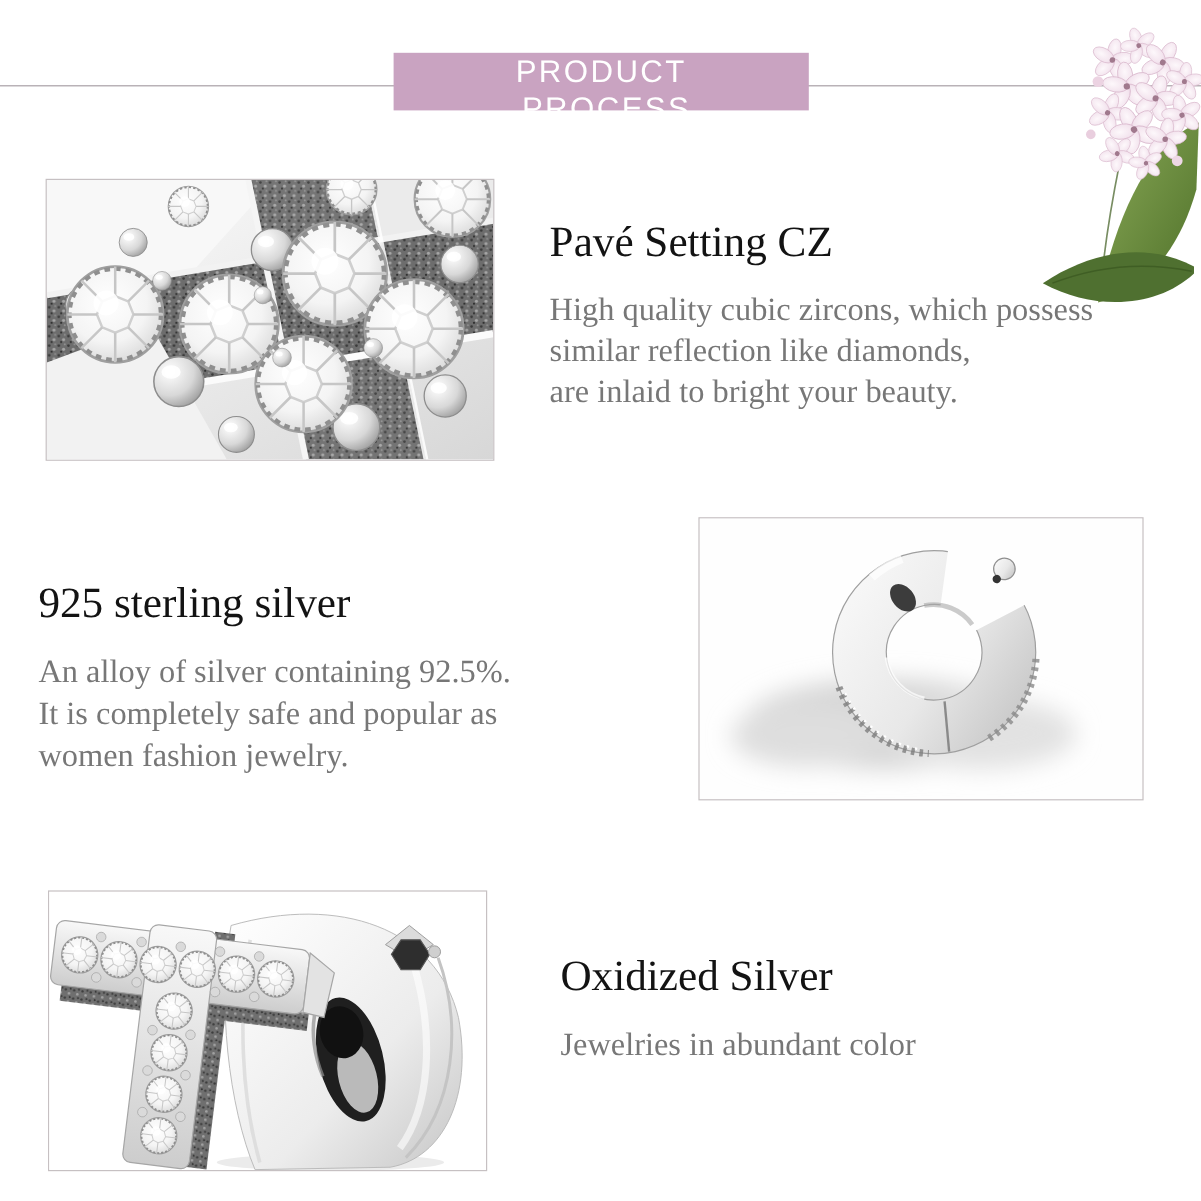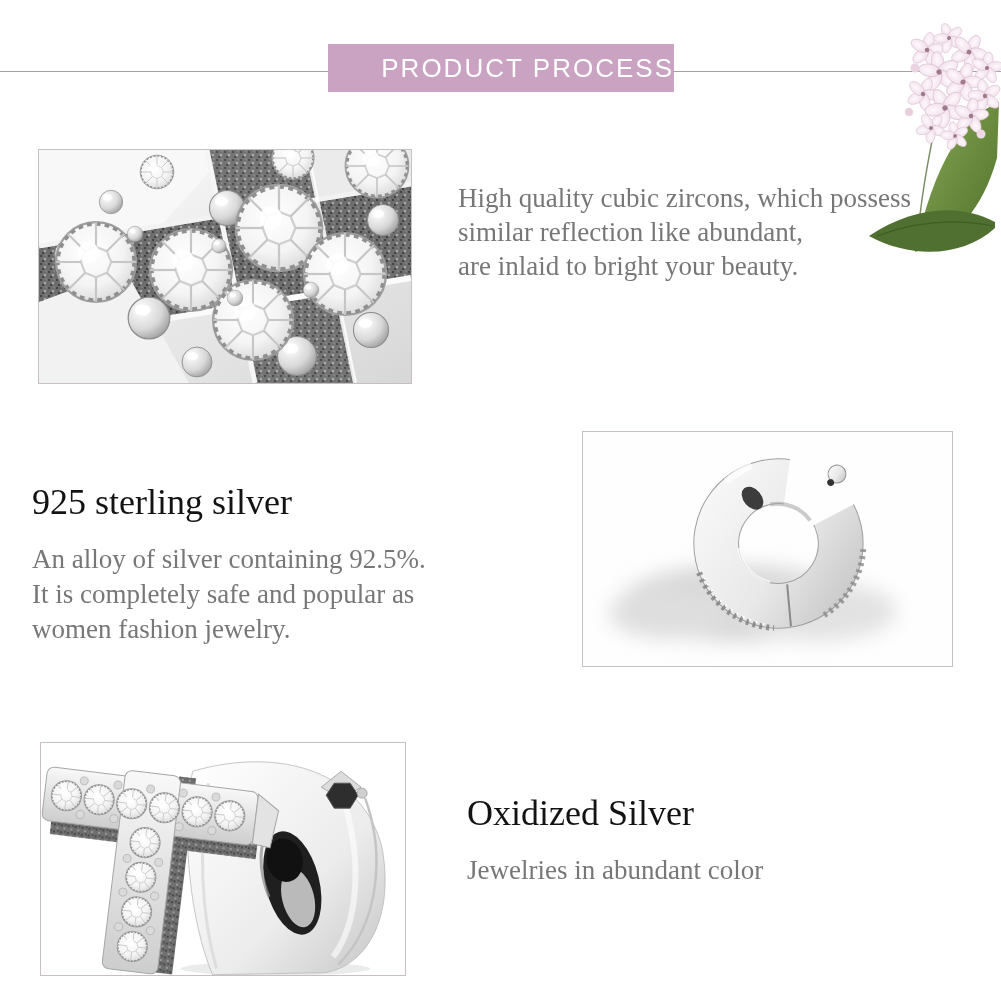--- a/index.html
+++ b/index.html
@@ -7,23 +7,23 @@
     width:1001px;height:1001px;position:relative;background:#ffffff;
     font-family:"Liberation Serif", serif;overflow:hidden;
   }
   .rule{
     position:absolute;left:0;top:71px;width:1001px;height:1px;
     background:#a9a0a6;z-index:1;
   }
   .banner{
     position:absolute;left:328px;top:44px;width:346px;height:48px;
     background:#c9a3c1;z-index:2;
-    display:flex;align-items:center;justify-content:flex-end;
+    display:flex;align-items:center;justify-content:flex-start;
     font-family:"Liberation Sans", sans-serif;color:#ffffff;
-    font-size:26px;letter-spacing:2px;white-space:nowrap;
+    font-size:26px;letter-spacing:2px;white-space:nowrap;flex-direction:column;
   }
   .banner .bold{font-weight:400;margin-left:9px;}
   .flower{position:absolute;right:0;top:16px;width:148px;height:248px;z-index:3;}
   .photo{
     position:absolute;border:1px solid #c6c0c2;background:#ffffff;
     box-sizing:border-box;overflow:hidden;
   }
   #photo1{left:38px;top:149px;width:374px;height:235px;}
   #photo2{left:582px;top:431px;width:371px;height:236px;}
   #photo3{left:40px;top:742px;width:366px;height:234px;}
@@ -164,22 +164,23 @@
     <use href="#st1s" transform="translate(254,8) scale(1.0)"></use>
     <use href="#st1s" transform="translate(118,22) scale(0.8)"></use>
     <use href="#bd1" transform="translate(96,84) scale(0.6)"></use>
     <use href="#bd1" transform="translate(196,148) scale(0.6)"></use>
     <use href="#bd1" transform="translate(272,140) scale(0.6)"></use>
     <use href="#bd1" transform="translate(180,96) scale(0.55)"></use>
   </svg>
 </figure>
 
 <div class="section-text" id="text1">
+  <h2>Pavé Setting CZ</h2>
   <div class="line">High quality cubic zircons, which possess</div>
-  <div class="line">similar reflection like abundant,</div>
+  <div class="line">similar reflection like diamonds,</div>
   <div class="line">are inlaid to bright your beauty.</div>
 </div>
 
 <div class="section-text" id="text2">
   <h2>925 sterling silver</h2>
   <div class="line">An alloy of silver containing 92.5%.</div>
   <div class="line">It is completely safe and popular as</div>
   <div class="line">women fashion jewelry.</div>
 </div>
 

